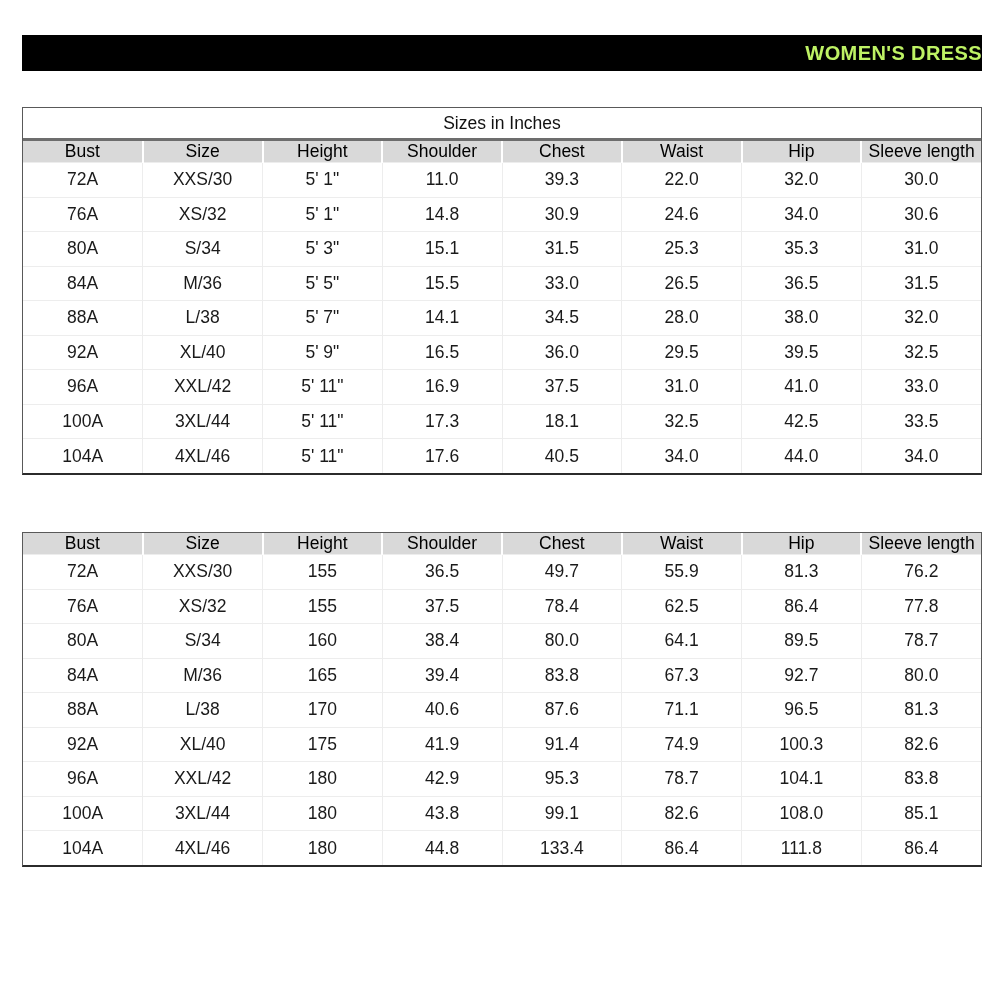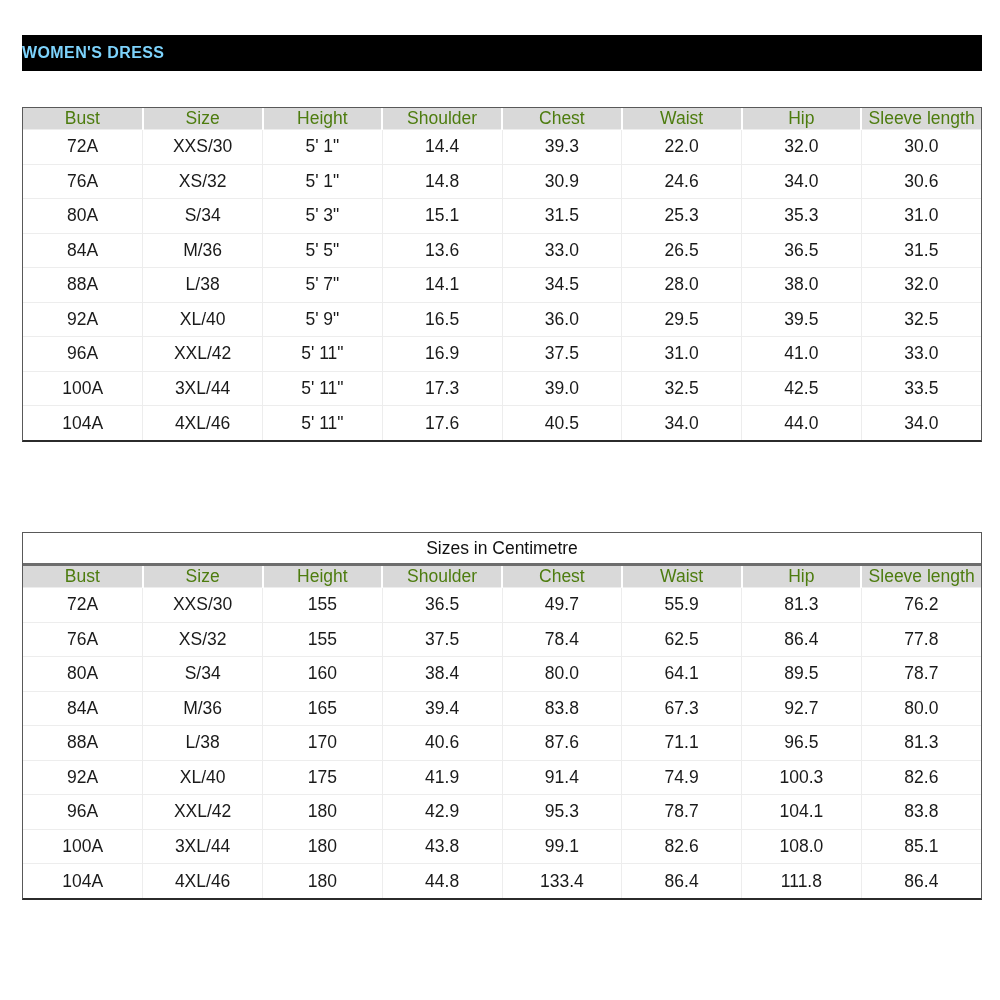--- a/index.html
+++ b/index.html
@@ -8,23 +8,23 @@
     background: #ffffff;
     font-family: "Liberation Sans", sans-serif;
     color: #1f1f1f;
     position: relative;
   }
   .banner {
     position: absolute;
     left: 22px; top: 35px;
     width: 960px; height: 36px;
     background: #000000;
-    color: #7dd3fc;
-    display: flex; align-items: center; justify-content: flex-start;
-    font-size: 16px; font-weight: bold; letter-spacing: 0.4px;
+    color: #bef264;
+    display: flex; align-items: center; justify-content: flex-end;
+    font-size: 20px; font-weight: bold; letter-spacing: 0.4px;
   }
   .size-table-wrap {
     position: absolute;
     left: 22px;
     width: 960px;
     border: 1px solid #595959;
     border-bottom: 2px solid #2b2b2b;
     background: #ffffff;
   }
   .wrap-inches { top: 107px; }
@@ -43,21 +43,21 @@
     table-layout: fixed;
   }
   table.size-table th {
     background: #d9d9d9;
     height: 18px;
     font-weight: normal;
     font-size: 17.5px;
     text-align: center;
     vertical-align: middle;
     border-left: 2px solid #ffffff;
-    color: #4d7c0f;
+    color: #000000;
     overflow: hidden;
     white-space: nowrap;
   }
   table.size-table th:first-child { border-left: none; }
   table.size-table td {
     height: 34.5px;
     font-size: 17.5px;
     text-align: center;
     vertical-align: middle;
     border: 1px solid #ededed;
@@ -70,39 +70,40 @@
   table.size-table tr:last-child td { border-bottom: none; }
 </style>
 </head>
 <body>
 
 <div class="banner">
   <span>WOMEN'S DRESS</span>
 </div>
 
 <div class="size-table-wrap wrap-inches">
+  <div class="table-title">Sizes in Inches</div>
   <table class="size-table">
     <thead>
         <tr>
           <th>Bust</th>
           <th>Size</th>
           <th>Height</th>
           <th>Shoulder</th>
           <th>Chest</th>
           <th>Waist</th>
           <th>Hip</th>
           <th>Sleeve length</th>
         </tr>
       </thead>
     <tbody>
         <tr>
           <td>72A</td>
           <td>XXS/30</td>
           <td>5' 1"</td>
-          <td>14.4</td>
+          <td>11.0</td>
           <td>39.3</td>
           <td>22.0</td>
           <td>32.0</td>
           <td>30.0</td>
         </tr>
         <tr>
           <td>76A</td>
           <td>XS/32</td>
           <td>5' 1"</td>
           <td>14.8</td>
@@ -118,21 +119,21 @@
           <td>15.1</td>
           <td>31.5</td>
           <td>25.3</td>
           <td>35.3</td>
           <td>31.0</td>
         </tr>
         <tr>
           <td>84A</td>
           <td>M/36</td>
           <td>5' 5"</td>
-          <td>13.6</td>
+          <td>15.5</td>
           <td>33.0</td>
           <td>26.5</td>
           <td>36.5</td>
           <td>31.5</td>
         </tr>
         <tr>
           <td>88A</td>
           <td>L/38</td>
           <td>5' 7"</td>
           <td>14.1</td>
@@ -159,41 +160,40 @@
           <td>37.5</td>
           <td>31.0</td>
           <td>41.0</td>
           <td>33.0</td>
         </tr>
         <tr>
           <td>100A</td>
           <td>3XL/44</td>
           <td>5' 11"</td>
           <td>17.3</td>
-          <td>39.0</td>
+          <td>18.1</td>
           <td>32.5</td>
           <td>42.5</td>
           <td>33.5</td>
         </tr>
         <tr>
           <td>104A</td>
           <td>4XL/46</td>
           <td>5' 11"</td>
           <td>17.6</td>
           <td>40.5</td>
           <td>34.0</td>
           <td>44.0</td>
           <td>34.0</td>
         </tr>
       </tbody>
   </table>
 </div>
 
 <div class="size-table-wrap wrap-cm">
-  <div class="table-title">Sizes in Centimetre</div>
   <table class="size-table">
     <thead>
         <tr>
           <th>Bust</th>
           <th>Size</th>
           <th>Height</th>
           <th>Shoulder</th>
           <th>Chest</th>
           <th>Waist</th>
           <th>Hip</th>

